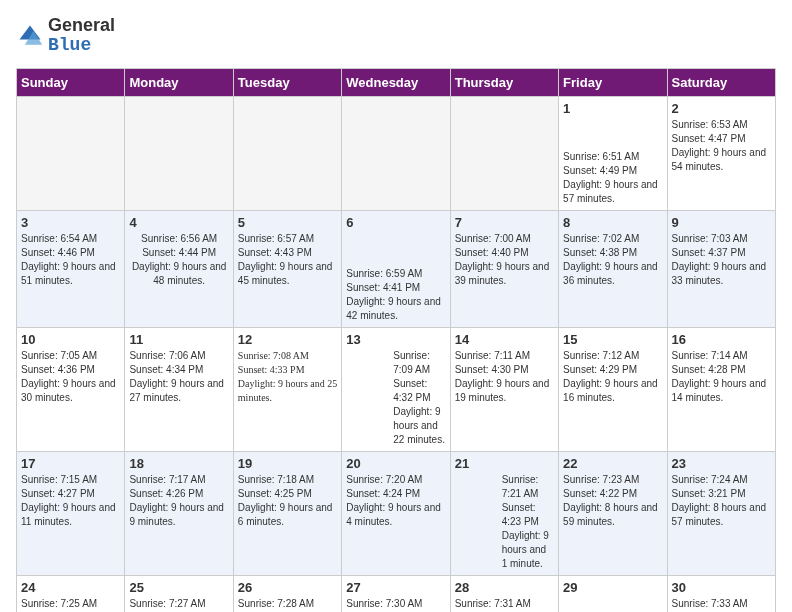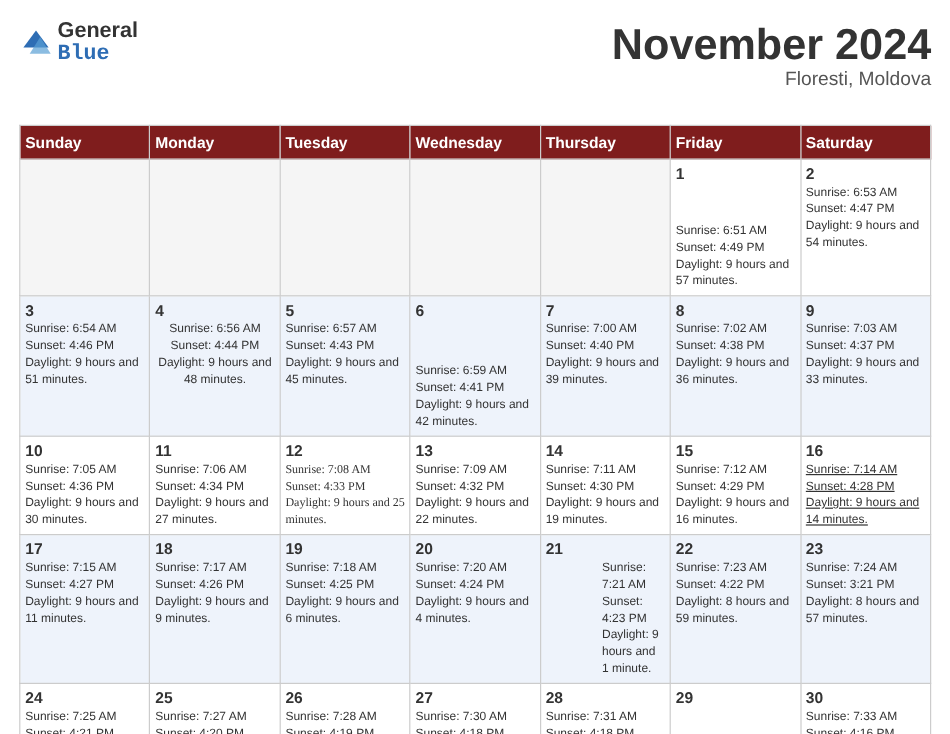--- a/index.html
+++ b/index.html
@@ -7,21 +7,21 @@
       font-family: Arial, sans-serif;
       background: #fff;
       width: 792px;
       min-height: 612px;
       padding: 16px;
     }
     .header-area {
       display: flex;
       justify-content: space-between;
       align-items: flex-start;
-      margin-bottom: 28px;
+      margin-bottom: 12px;
     }
     .logo {
       display: flex;
       align-items: center;
       gap: 4px;
     }
     .logo-text {
       display: flex;
       flex-direction: column;
       line-height: 1.1;
@@ -52,21 +52,21 @@
     .location {
       font-size: 16px;
       color: #555;
     }
     .calendar-table {
       width: 100%;
       border-collapse: collapse;
       table-layout: fixed;
     }
     .calendar-table th {
-      background: #7f1d1d;
+      background: #701a75;
       color: #fff;
       font-size: 13px;
       font-weight: bold;
       padding: 6px 4px;
       text-align: left;
       border: 1px solid #ccc;
     }
     .calendar-table td {
       vertical-align: top;
       border: 1px solid #ccc;
@@ -101,24 +101,20 @@
   <div class="logo">
     <svg class="logo-icon" viewBox="0 0 32 32" xmlns="http://www.w3.org/2000/svg">
       <polygon points="16,4 28,20 4,20" fill="#2e6db4"></polygon>
       <polygon points="20,10 30,26 10,26" fill="#5a9fd4" opacity="0.7"></polygon>
     </svg>
     <div class="logo-text">
       <span class="logo-general">General</span>
       <span class="logo-blue">Blue</span>
     </div>
   </div>
-  <div class="title-area">
-    <div class="month-title">November 2024</div>
-    <div class="location">Floresti, Moldova</div>
-  </div>
 </div>
 
 <table class="calendar-table">
   <thead>
     <tr>
     <th>Sunday</th>
         <th>Monday</th>
         <th>Tuesday</th>
         <th>Wednesday</th>
         <th>Thursday</th>
@@ -204,39 +200,39 @@
 Daylight: 9 hours and 27 minutes.</div>
         </td>
         <td>
           <span class="day-number">12</span>
           <div class="day-info" style="white-space: pre-line; font-family: Liberation Serif, serif;">Sunrise: 7:08 AM
 Sunset: 4:33 PM
 Daylight: 9 hours and 25 minutes.</div>
         </td>
         <td>
           <span class="day-number">13</span>
-          <div class="day-info" style="white-space: pre-line;">Sunrise: 7:09 AM
+          <div class="day-info" style="white-space: pre-line; margin-left: 47px;">Sunrise: 7:09 AM
 Sunset: 4:32 PM
 Daylight: 9 hours and 22 minutes.</div>
         </td>
         <td>
           <span class="day-number">14</span>
           <div class="day-info" style="white-space: pre-line;">Sunrise: 7:11 AM
 Sunset: 4:30 PM
 Daylight: 9 hours and 19 minutes.</div>
         </td>
         <td>
           <span class="day-number">15</span>
           <div class="day-info" style="white-space: pre-line;">Sunrise: 7:12 AM
 Sunset: 4:29 PM
 Daylight: 9 hours and 16 minutes.</div>
         </td>
         <td>
           <span class="day-number">16</span>
-          <div class="day-info" style="white-space: pre-line; text-decoration: underline;">Sunrise: 7:14 AM
+          <div class="day-info" style="white-space: pre-line;">Sunrise: 7:14 AM
 Sunset: 4:28 PM
 Daylight: 9 hours and 14 minutes.</div>
         </td>
       </tr>
       <tr>
         <td>
           <span class="day-number">17</span>
           <div class="day-info" style="white-space: pre-line;">Sunrise: 7:15 AM
 Sunset: 4:27 PM
 Daylight: 9 hours and 11 minutes.</div>

